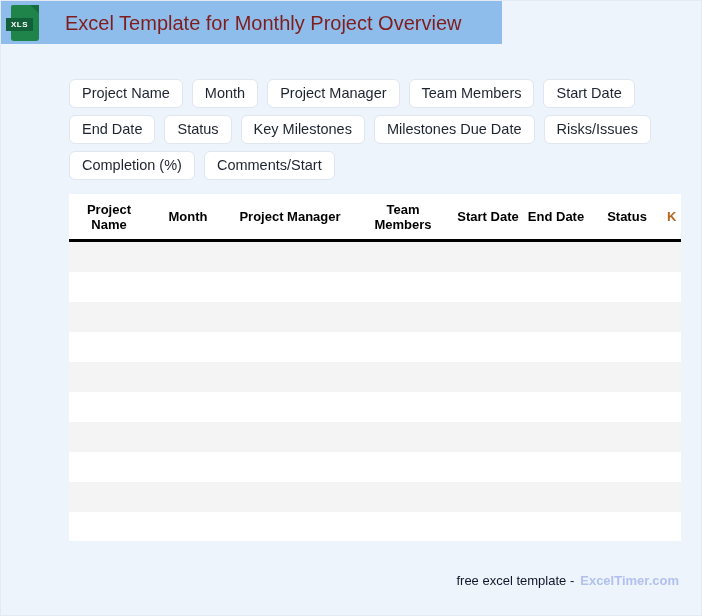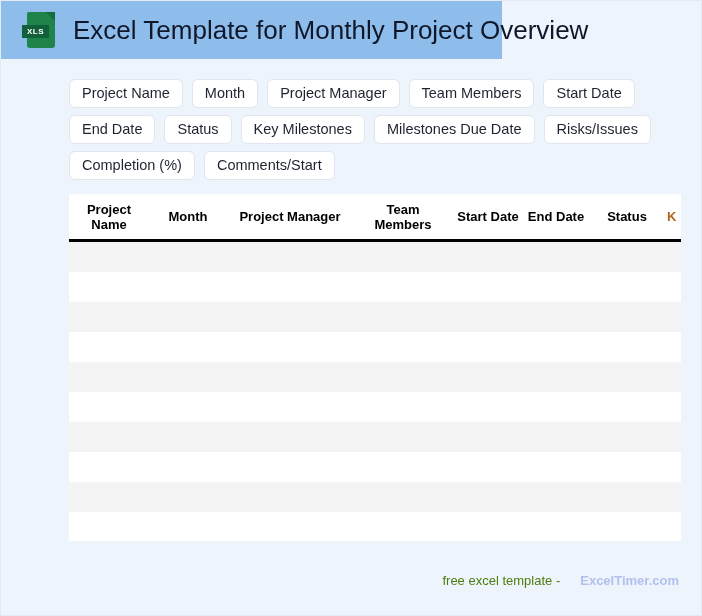--- a/index.html
+++ b/index.html
@@ -17,26 +17,27 @@
     box-sizing: border-box;
     border: 1px solid #e3eaf4;
   }
 
   
   .header-band {
     position: absolute;
     left: 0;
     top: 0;
     width: 501px;
-    height: 58px;
+    height: 43px;
     background: #8fbdeb;
     display: flex;
     align-items: center;
     box-sizing: border-box;
-    padding-left: 26px;
+    padding-left: 10px;
+    gap: 8px;
   }
   .xls-icon {
     position: relative;
     width: 28px;
     height: 36px;
     flex: 0 0 auto;
     margin-right: 18px;
   }
   .xls-icon .sheet {
     position: absolute;
@@ -65,22 +66,22 @@
     background: #12603a;
     color: #ffffff;
     font-size: 8px;
     font-weight: bold;
     letter-spacing: 0.5px;
     line-height: 13px;
     text-align: center;
     font-family: "Liberation Sans", sans-serif;
   }
   .header-title {
-    color: #0f172a;
-    font-size: 26px;
+    color: #7f1d1d;
+    font-size: 20px;
     font-weight: 400;
     line-height: 26px;
     white-space: nowrap;
     font-family: "Liberation Sans", sans-serif;
   }
 
   
   .tags {
     position: absolute;
     left: 68px;
@@ -154,27 +155,27 @@
   .footer {
     position: absolute;
     right: 22px;
     bottom: 27px;
     font-size: 13px;
     white-space: nowrap;
     text-align: right;
     font-family: "Liberation Sans", sans-serif;
   }
   .footer .lead {
-    color: #4d7c0f;
+    color: #0f172a;
     font-weight: 400;
   }
   .footer .brand {
     color: #b2c0ef;
     font-weight: bold;
-    margin-left: 20px;
+    margin-left: 6px;
   }
 </style>
 </head>
 <body>
 
 <div class="header-band">
   <div class="xls-icon">
     <div class="sheet"></div>
     <div class="fold"></div>
     <div class="badge">XLS</div>

